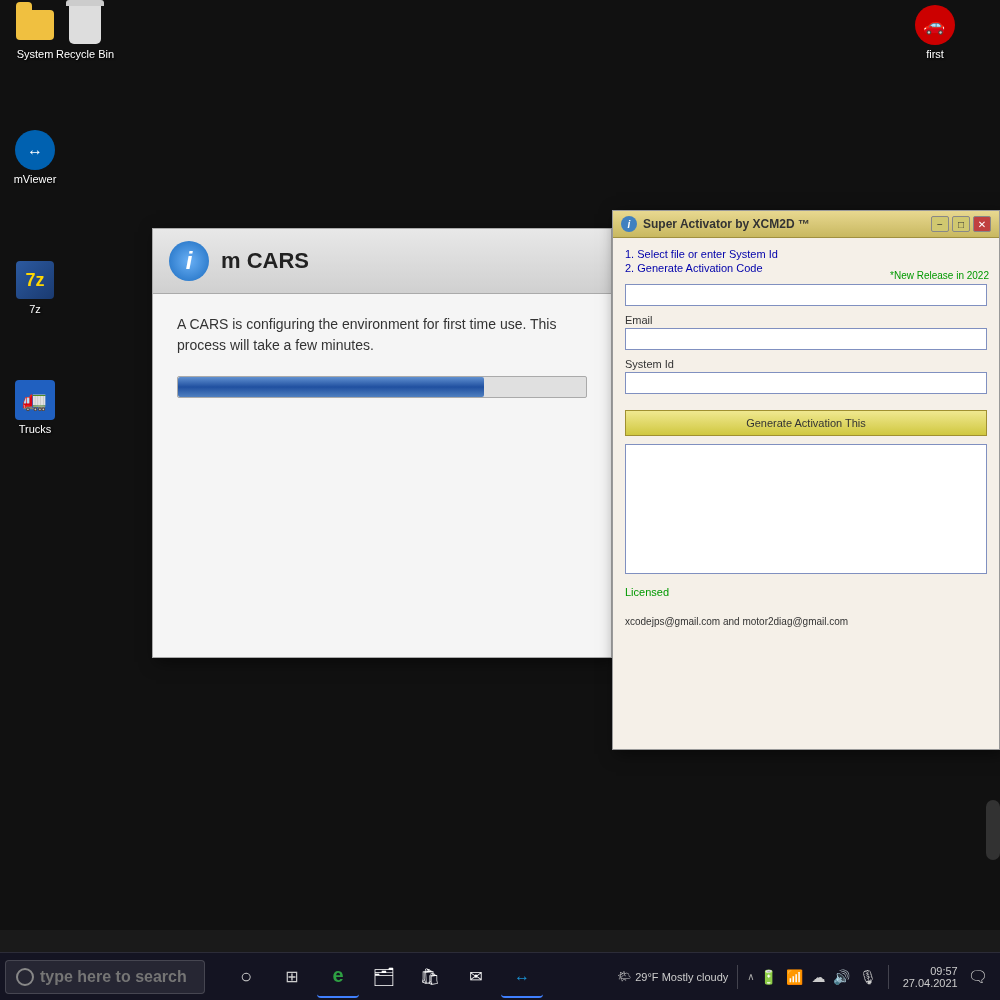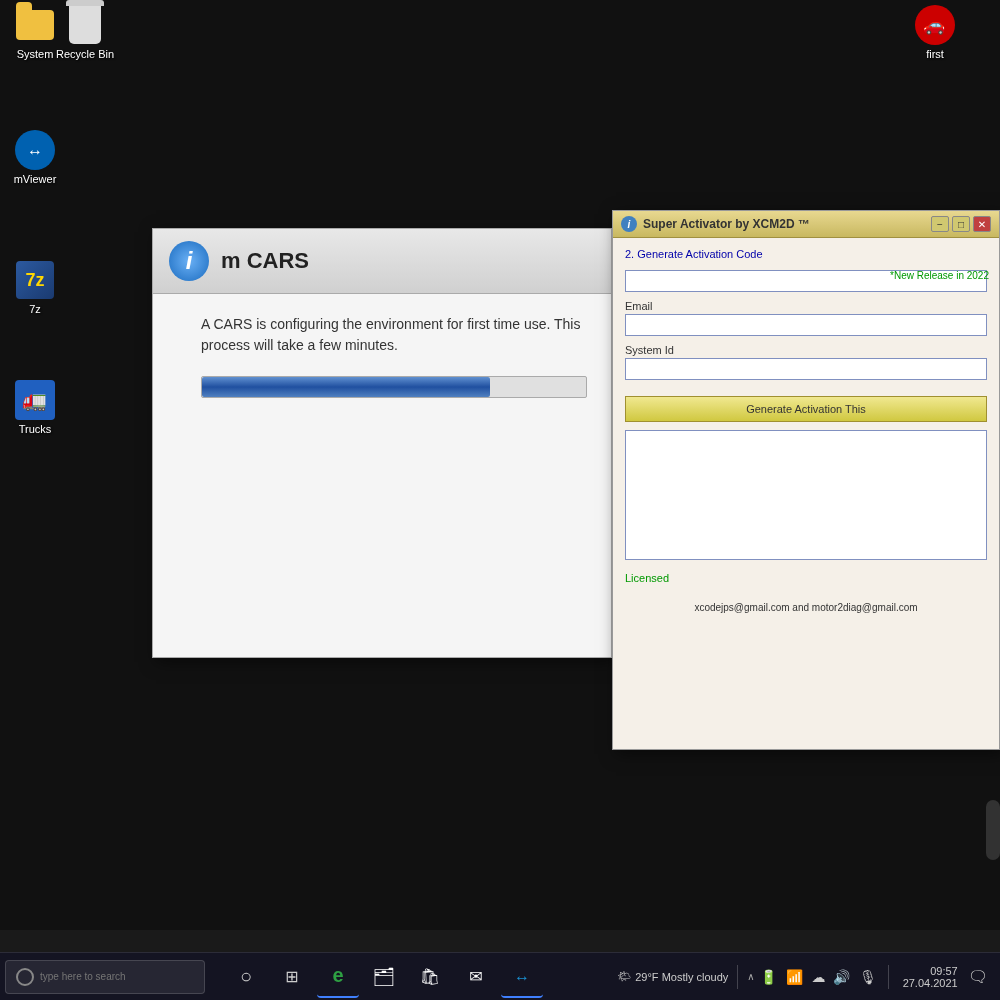--- a/index.html
+++ b/index.html
@@ -183,21 +183,20 @@
       font-style: italic;
       flex-shrink: 0;
     }
     .cars-dialog-title {
       font-size: 22px;
       font-weight: bold;
       color: #222;
     }
     .cars-dialog-body {
       padding: 20px 24px;
-      margin-left: 24px;
     }
     .cars-dialog-body .message {
       font-size: 14px;
       color: #333;
       line-height: 1.5;
       margin-bottom: 20px;
     }
     .progress-bar-container {
       width: 100%;
       height: 22px;
@@ -334,21 +333,20 @@
       margin-bottom: 8px;
     }
     .licensed-text {
       font-size: 11px;
       color: #009900;
       margin-bottom: 18px;
     }
     .contact-text {
       font-size: 10px;
       color: #333;
-      text-align: center;
     }
 
     
     .taskbar {
       position: absolute;
       bottom: 0;
       left: 0;
       right: 0;
       height: 48px;
       background: rgba(20, 20, 35, 0.95);
@@ -368,22 +366,23 @@
       margin-left: 5px;
       height: 34px;
       width: 200px;
       gap: 6px;
     }
     .taskbar-search input {
       background: transparent;
       border: none;
       outline: none;
       color: #ccc;
-      font-size: 10px;
+      font-size: 16px;
       width: 150px;
+      font-weight: bold;
     }
     .search-circle {
       width: 18px;
       height: 18px;
       border: 2px solid #888;
       border-radius: 50%;
       flex-shrink: 0;
     }
 
     .taskbar-center {
@@ -537,20 +536,21 @@
       <div class="activator-title-btns">
         <div class="title-btn">−</div>
         <div class="title-btn">□</div>
         <div class="title-btn close-btn">✕</div>
       </div>
     </div>
 
     <div class="activator-body" style="position:relative;">
       <div class="new-release">*New Release in 2022</div>
       <div class="activator-instructions">
+        <div class="instruction-line">1. Select file or enter System Id</div>
         <div class="instruction-line">2. Generate Activation Code</div>
       </div>
 
       <div class="field-group">
         <input class="field-input" type="text" style="">
       </div>
 
       <div class="field-group">
         <div class="field-label">Email</div>
         <input class="field-input" type="text" style="">

